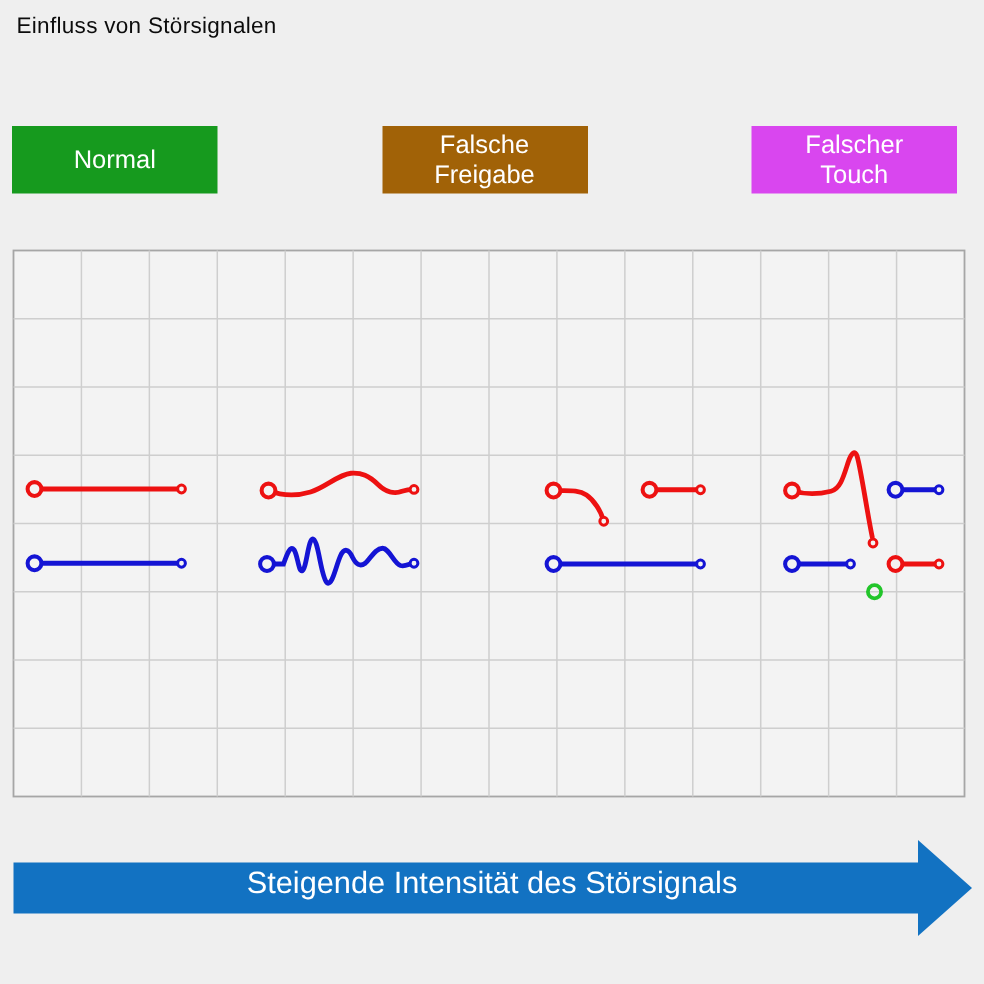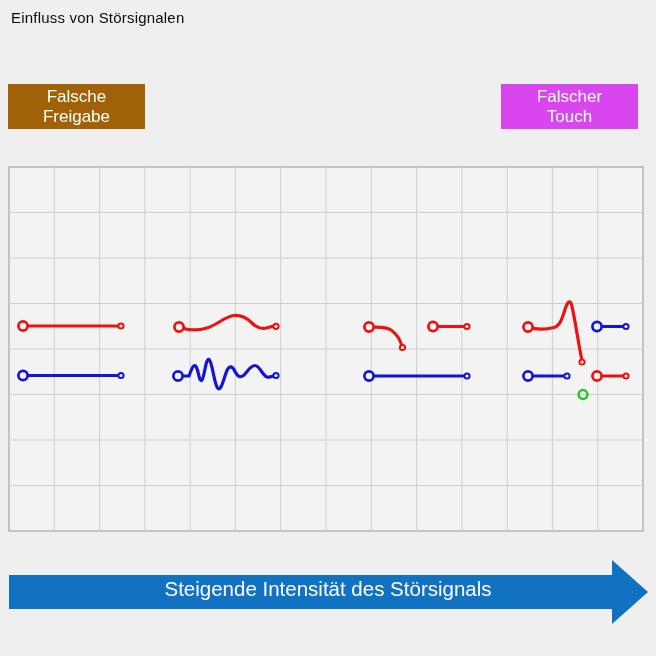--- a/index.html
+++ b/index.html
@@ -63,20 +63,23 @@
   }
 </style>
 </head>
 <body>
 
 <div class="page">
 
   <div class="title">Einfluss von Störsignalen</div>
 
   <div class="legend">
+    <div class="legend-box" style="background: rgb(22, 154, 30);">
+      <span>Normal</span>
+    </div>
     <div class="legend-box" style="background: #a16207;">
       <span>Falsche
 Freigabe</span>
     </div>
     <div class="legend-box" style="background: #d946ef;">
       <span>Falscher
 Touch</span>
     </div>
   </div>
 

